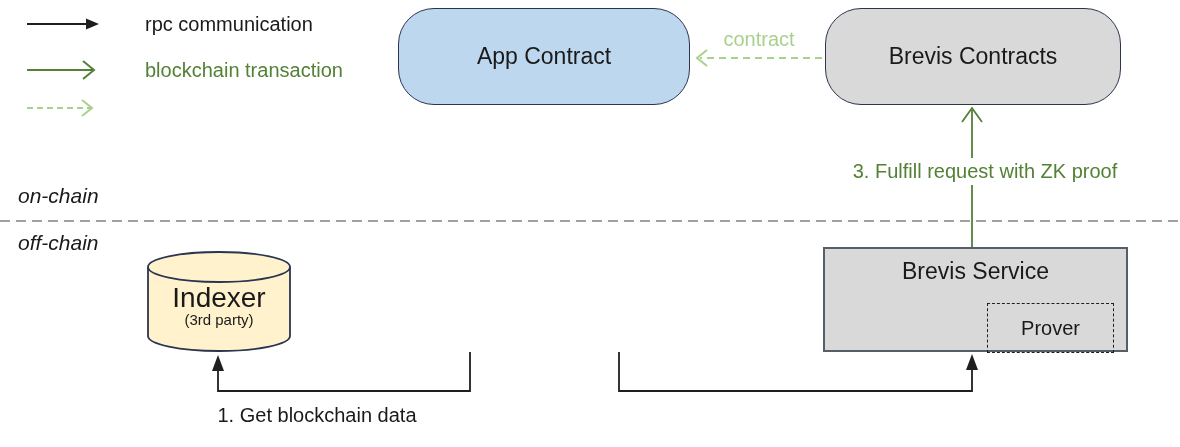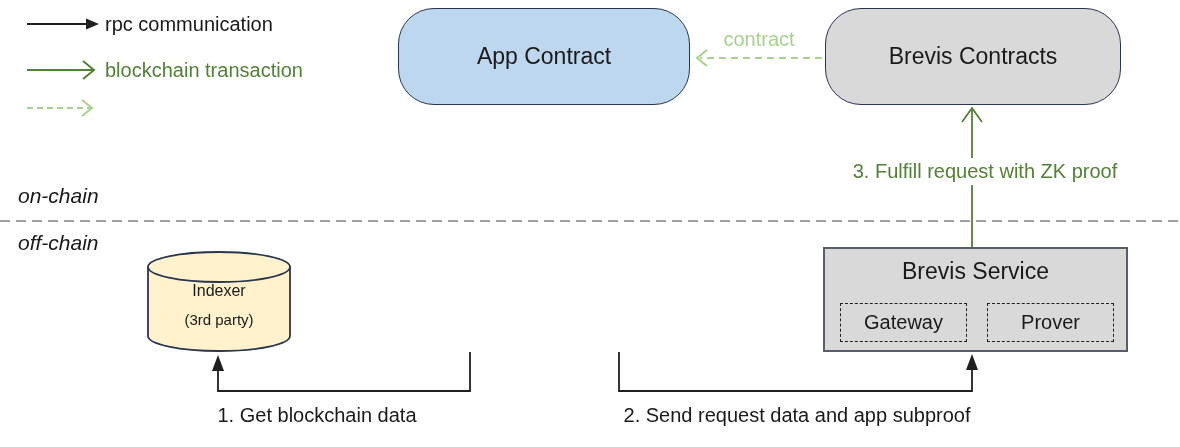--- a/index.html
+++ b/index.html
@@ -13,21 +13,21 @@
 
   
   .st-black{stroke:var(--line-black);}
   .fi-black{fill:var(--line-black);}
   .st-green{stroke:var(--green-dark);}
   .st-lgreen{stroke:var(--green-light);}
   .st-divider{stroke:var(--divider-gray);}
   .st-darkborder{stroke:var(--border-dark);}
   .fi-cream{fill:var(--cream-fill);}
 
-  .legend-label{font-size:20px;line-height:22px;white-space:nowrap;}
+  .legend-label{font-size:20px;line-height:22px;white-space:nowrap;margin-left:40px;}
   .legend-green{color:var(--green-dark);}
   .legend-lgreen{color:var(--green-light);}
 
   .node{
     box-sizing:border-box;display:flex;align-items:center;justify-content:center;
     font-size:23px;
   }
   .contract{
     border:1.6px solid var(--border-dark);border-radius:36px;
   }
@@ -112,30 +112,26 @@
     <span>Brevis Contracts</span>
   </div>
 
   <div class="abs edge-label lgreen-text" style="left:692px;top:28px;width:134px;">contract</div>
 
   <div class="abs edge-label green-text white-bg" style="left:822px;top:158px;width:326px;box-sizing:border-box;">3. Fulfill request with ZK proof</div>
 
   <div class="abs zone-label" style="left:18px;top:184px;">on-chain</div>
   <div class="abs zone-label" style="left:18px;top:231px;">off-chain</div>
 
-  <div class="abs cyl-label" style="left:148px;top:282px;font-size:16px;">Indexer</div>
+  <div class="abs cyl-label" style="left:148px;top:282px;font-size:28px;">Indexer</div>
   <div class="abs cyl-label" style="left:148px;top:311px;font-size:15px;">(3rd party)</div>
 
 
   <div class="abs service gray" style="left:823px;top:247px;width:305px;height:105px;">
     <div class="title">Brevis Service</div>
-    <div class="subbox" style="left:15px;top:54px;width:127px;height:39px;">
-      <span>Gateway</span>
-    </div>
-    <div class="subbox" style="left:162px;top:54px;width:127px;height:39px;">
+    <div class="subbox" style="left:162px;top:54px;width:127px;height:50px;">
       <span>Prover</span>
     </div>
   </div>
 
   <div class="abs edge-label" style="left:187px;top:404px;width:260px;">1. Get blockchain data</div>
-  <div class="abs edge-label" style="left:597px;top:404px;width:400px;">2. Send request data and app subproof</div>
 
 </div>
 
 </body></html>

